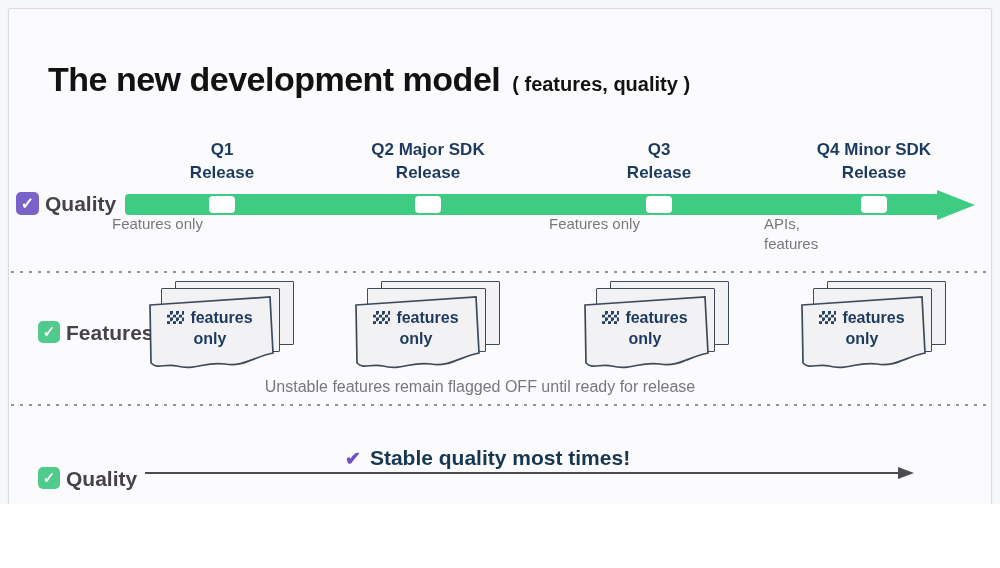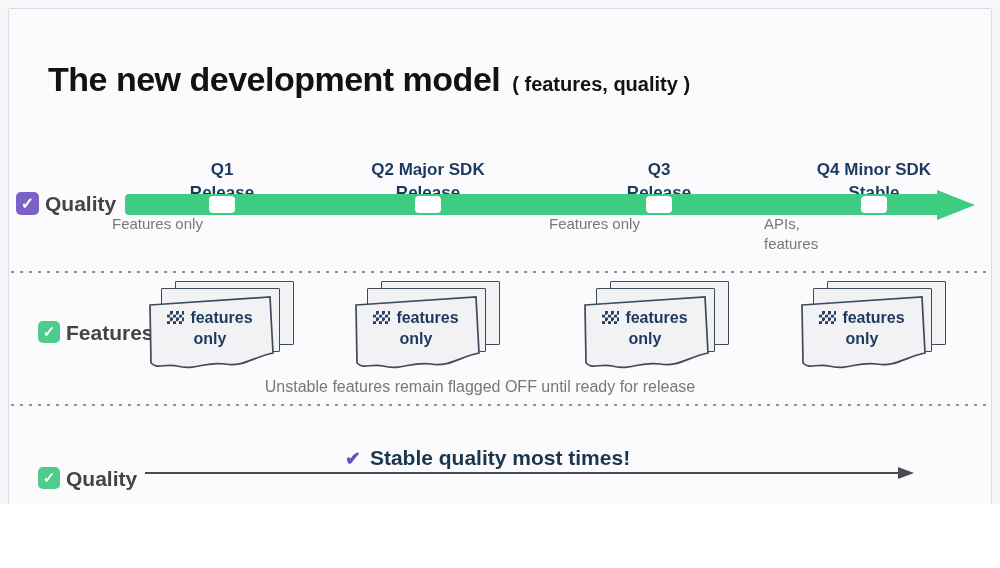--- a/index.html
+++ b/index.html
@@ -7,21 +7,21 @@
   .canvas{position:relative;width:1000px;height:504px;overflow:hidden;background:#f6f7f9;padding-left:10px;}
   .slide{position:absolute;left:8px;top:8px;width:982px;height:550px;background:#fbfbfd;border:1px solid #d9dce2;border-radius:2px;box-shadow:0 1px 3px rgba(0,0,0,0.05);}
   .abs{position:absolute;}
 
   
   .title-wrap{left:48px;top:60px;display:flex;align-items:baseline;gap:12px;}
   .title{font-size:34px;font-weight:bold;color:#121212;letter-spacing:-0.5px;}
   .subtitle{font-size:20px;font-weight:bold;color:#121212;}
 
   
-  .qtitle{top:138px;width:220px;text-align:center;font-size:17px;line-height:23px;font-weight:bold;color:#1c3a5e;white-space:pre-line;margin-top:20px;}
+  .qtitle{top:138px;width:220px;text-align:center;font-size:17px;line-height:23px;font-weight:bold;color:#1c3a5e;white-space:pre-line;}
   .qnote{top:214px;width:220px;text-align:left;font-size:15px;line-height:20px;color:#77787a;white-space:pre-line;}
   .q1{left:112px;} .q2{left:318px;} .q3{left:549px;} .q4{left:764px;}
 
   
   .rowlabel{font-weight:bold;color:#474247;}
   .checkbox{border-radius:5px;display:flex;align-items:center;justify-content:center;color:#ffffff;font-weight:bold;}
   .cb-purple{background:#7a62c9;}
   .cb-green{background:#4fcb8c;}
 
   
@@ -70,21 +70,21 @@
     <span class="subtitle">( features, quality )</span>
   </div>
 
   <div class="abs qtitle q1">Q1
 Release</div>
   <div class="abs qtitle q2">Q2 Major SDK
 Release</div>
   <div class="abs qtitle q3">Q3
 Release</div>
   <div class="abs qtitle q4">Q4 Minor SDK
-Stable</div>
+Release</div>
 
   <div class="abs checkbox cb-purple" style="left:16px;top:192px;width:23px;height:23px;font-size:16px;">
     <span>✓</span>
   </div>
   <div class="abs rowlabel" style="left:45px;top:192px;font-size:21px;">Quality</div>
 
   <div class="abs tbar"></div>
   <div class="abs tarrow"></div>
   <div class="abs marker m1"></div>
   <div class="abs marker m2"></div>

